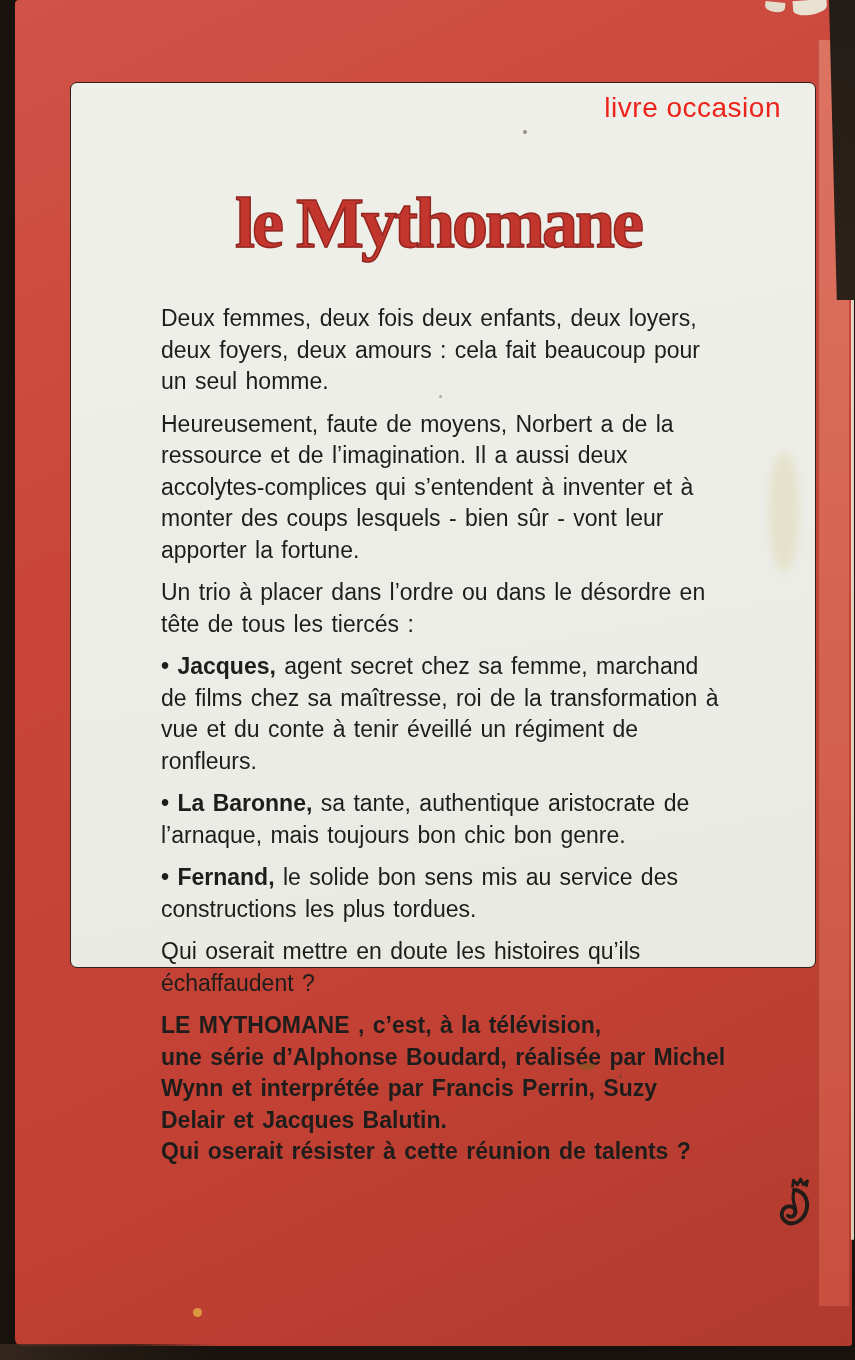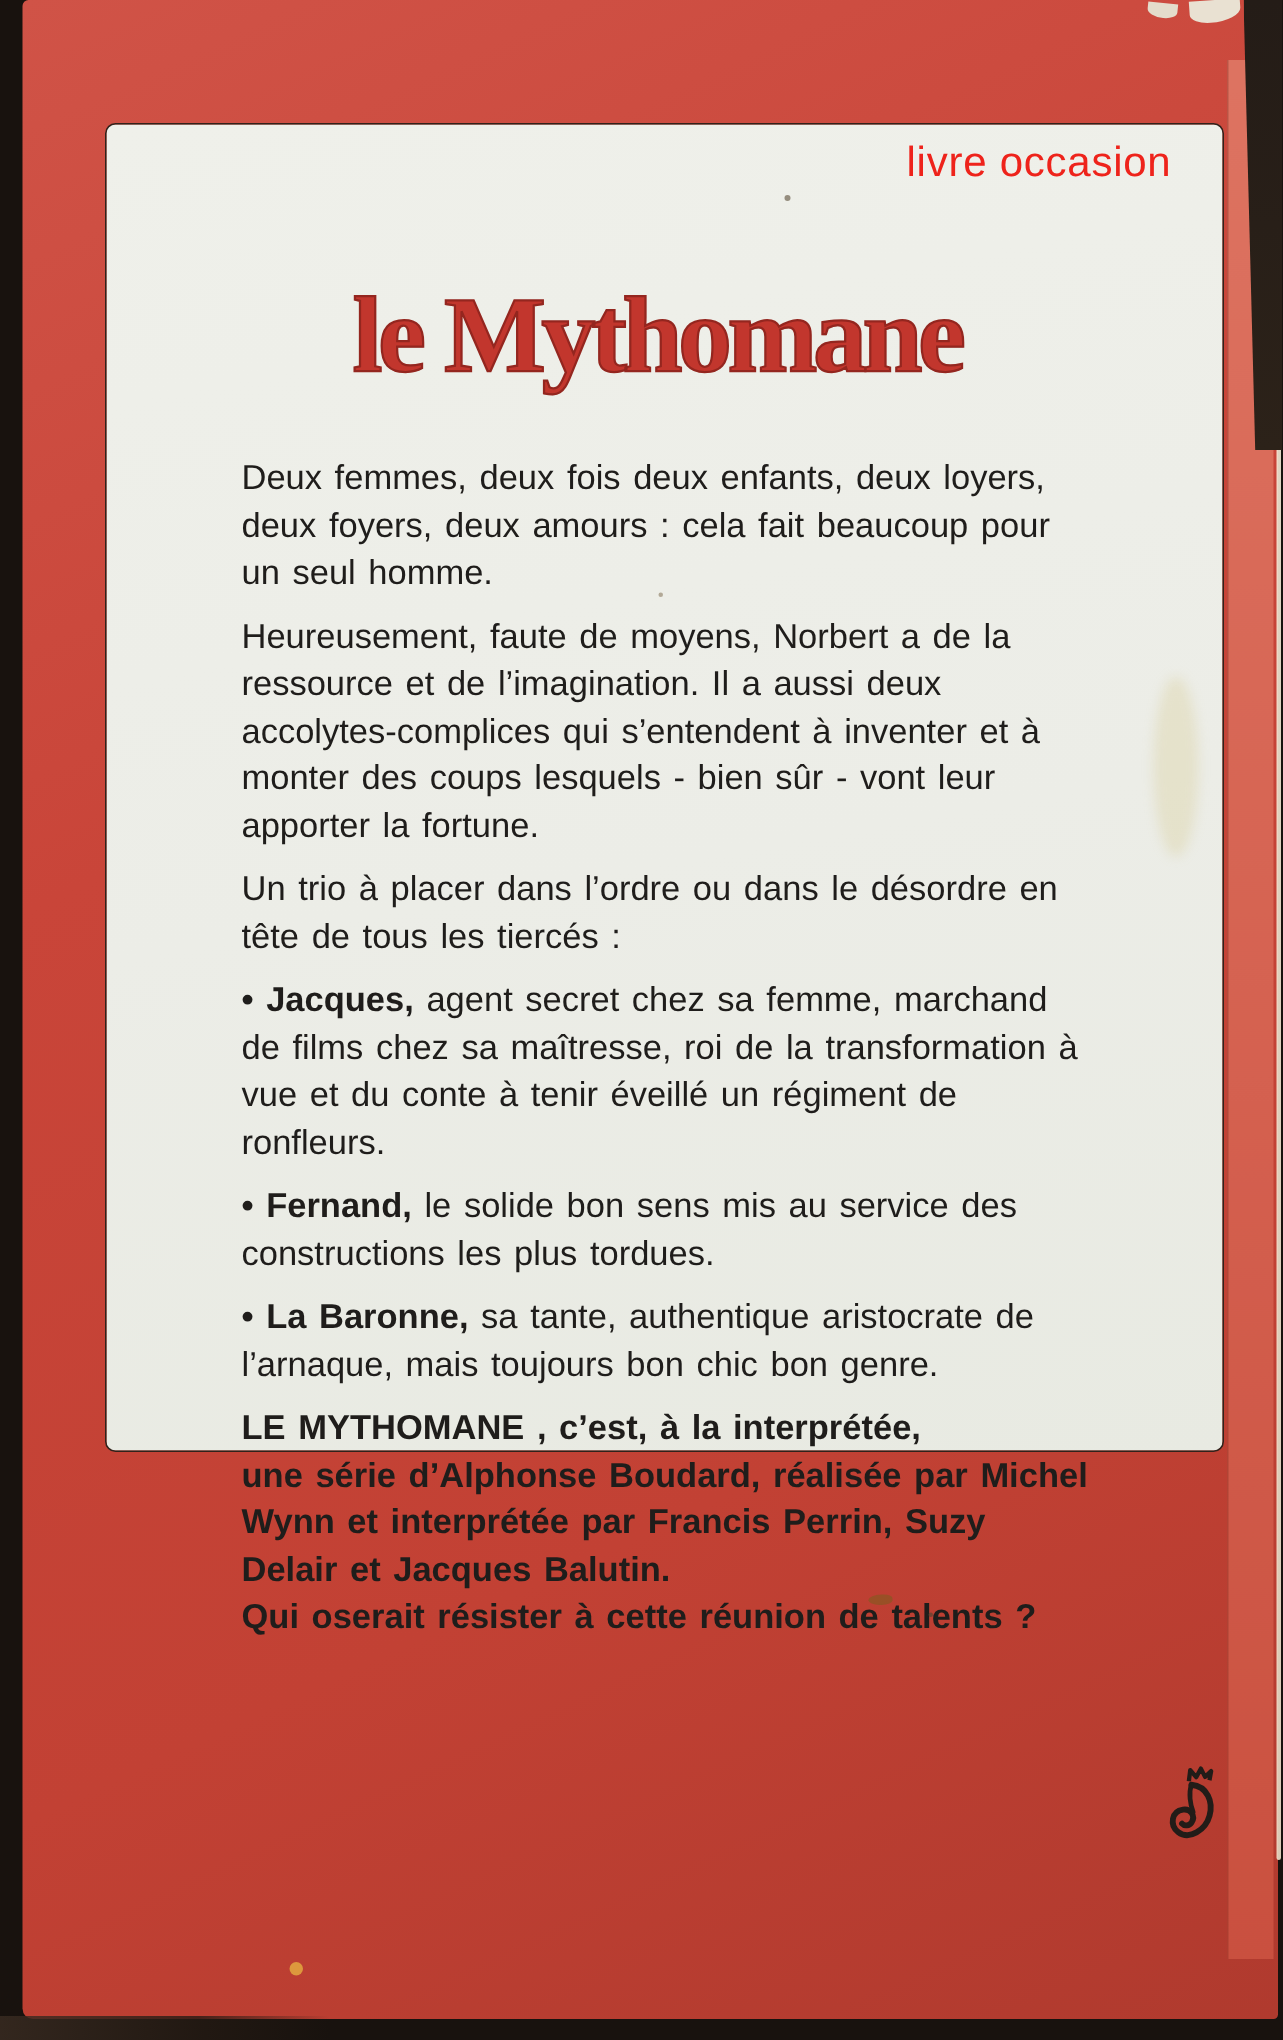--- a/index.html
+++ b/index.html
@@ -112,27 +112,28 @@
 
   <div class="title" style="color:#c2362d;">le Mythomane</div>
 
   <div class="content">
     <p>Deux femmes, deux fois deux enfants, deux loyers, deux foyers, deux amours : cela fait beaucoup pour un seul homme.</p>
     <p>Heureusement, faute de moyens, Norbert a de la ressource et de l’imagination. Il a aussi deux accolytes-complices qui s’entendent à inventer et à monter des coups lesquels - bien sûr - vont leur apporter la fortune.</p>
     <p>Un trio à placer dans l’ordre ou dans le désordre en tête de tous les tiercés :</p>
 
     <p><span class="b">• Jacques,</span><span> agent secret chez sa femme, marchand de films chez sa maîtresse, roi de la transformation à vue et du conte à tenir éveillé un régiment de ronfleurs.</span></p>
 
+    <p><span class="b">• La Baronne,</span><span> sa tante, authentique aristocrate de l’arnaque, mais toujours bon chic bon genre.</span></p>
+
     <p><span class="b">• Fernand,</span><span> le solide bon sens mis au service des constructions les plus tordues.</span></p>
 
-    <p><span class="b">• La Baronne,</span><span> sa tante, authentique aristocrate de l’arnaque, mais toujours bon chic bon genre.</span></p>
-
+    <p>Qui oserait mettre en doute les histoires qu’ils échaffaudent ?</p>
 
     <div class="bold-block">
-      <div>LE MYTHOMANE , c’est, à la interprétée,</div>
+      <div>LE MYTHOMANE , c’est, à la télévision,</div>
       <div>une série d’Alphonse Boudard, réalisée par Michel Wynn et interprétée par Francis Perrin, Suzy Delair et Jacques Balutin.</div>
       <div>Qui oserait résister à cette réunion de talents ?</div>
     </div>
   </div>
 
   <div class="stain stain-yellow"></div>
   <div class="stain stain-brown"></div>
   <div class="stain speck1"></div>
   <div class="stain speck2"></div>
   <div class="stain speck3"></div>

